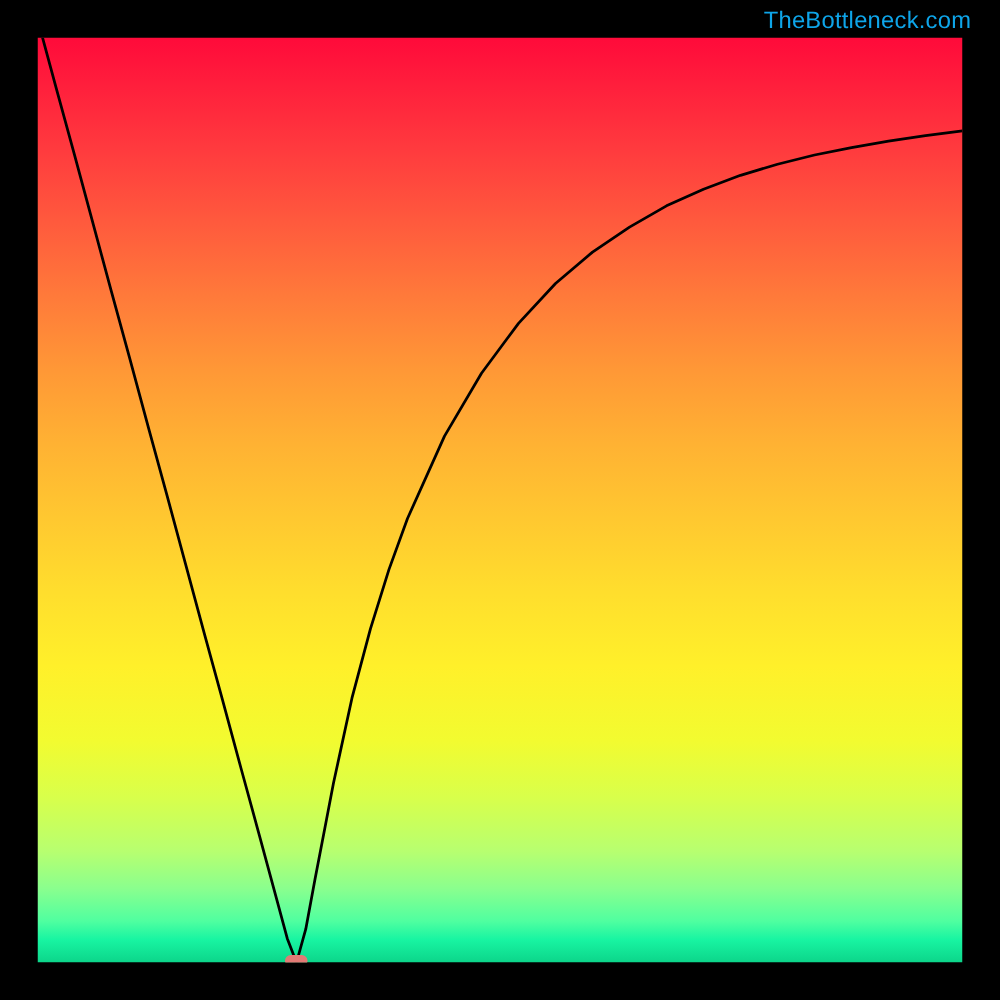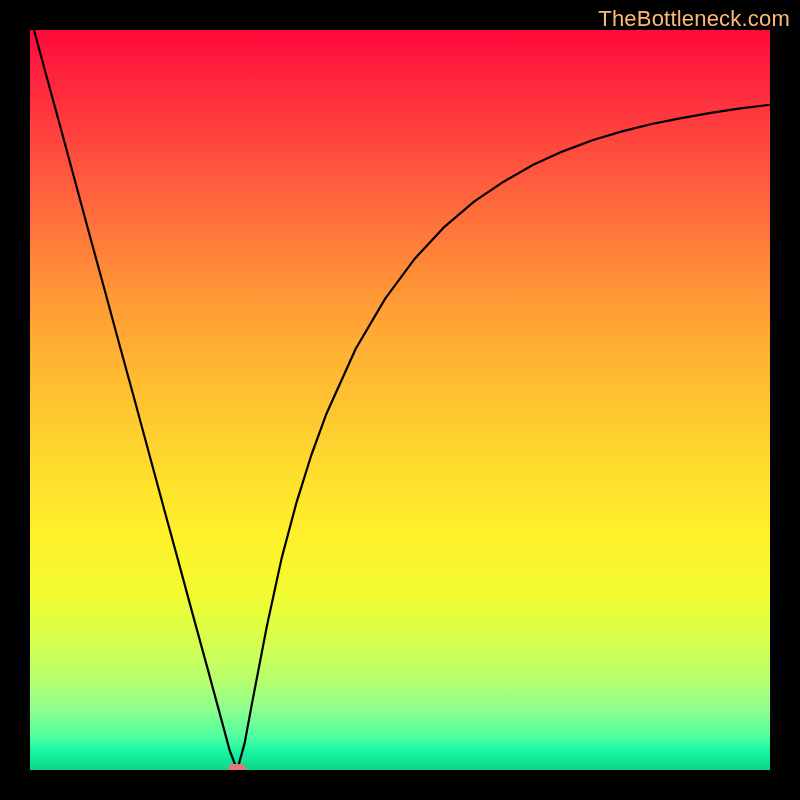--- a/index.html
+++ b/index.html
@@ -57,24 +57,24 @@
   .marker {
     position: absolute;
     width: 18px;
     height: 9px;
     background: #e27a75;
     border-radius: 5px;
   }
   .watermark {
     position: absolute;
     top: 6px;
-    right: 10px;
+    right: 23px;
     font-family: Arial, Helvetica, sans-serif;
-    font-size: 22px;
-    color: #fdba74;
+    font-size: 19px;
+    color: #0ea5e9;
     letter-spacing: 0.2px;
     user-select: none;
   }
 </style>
 </head>
 <body>
 
 <div class="frame">
   <div class="watermark">TheBottleneck.com</div>
   <div class="plot">

